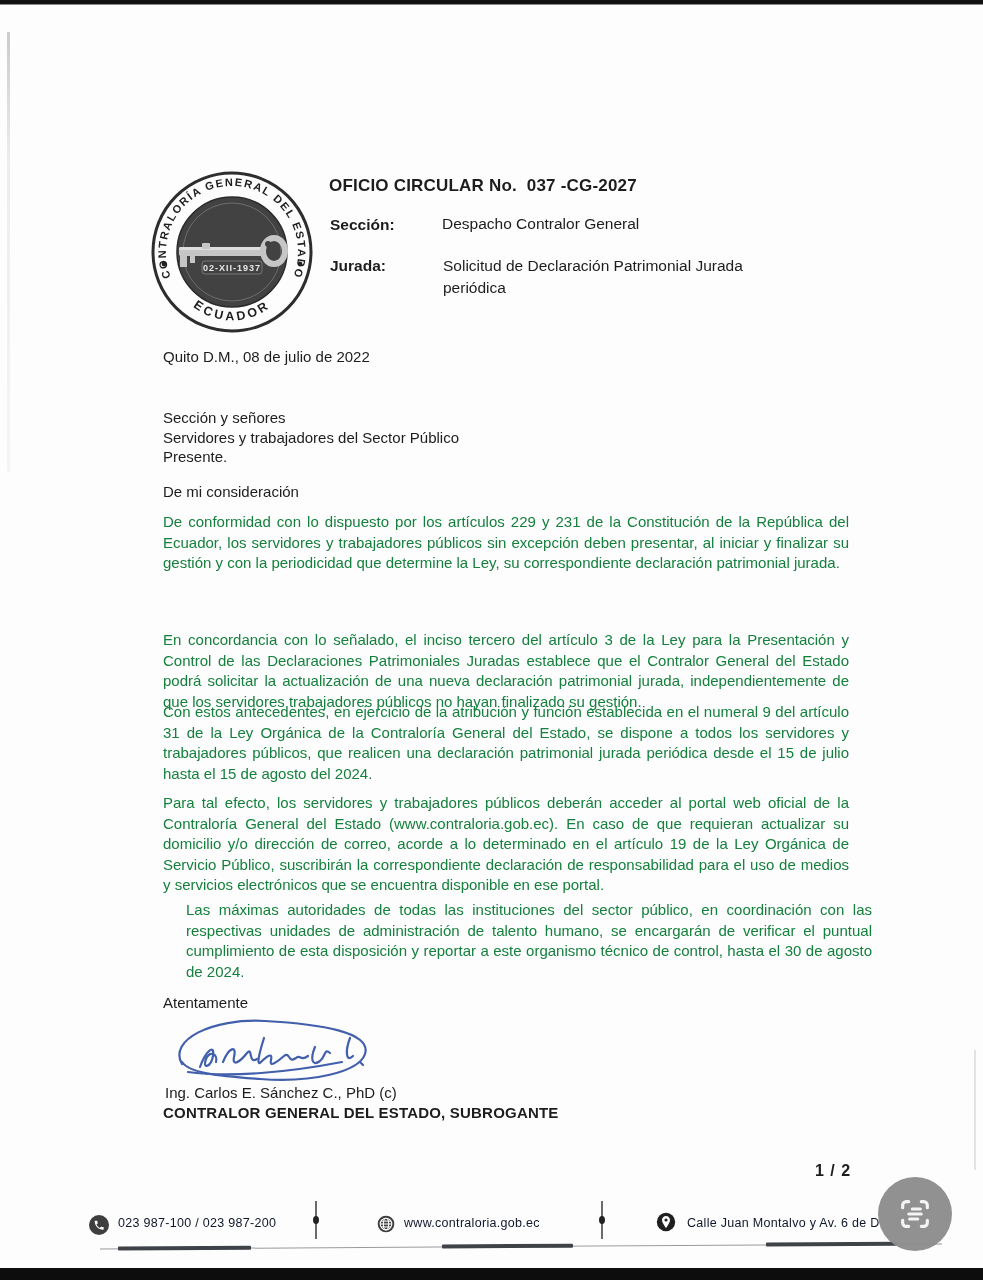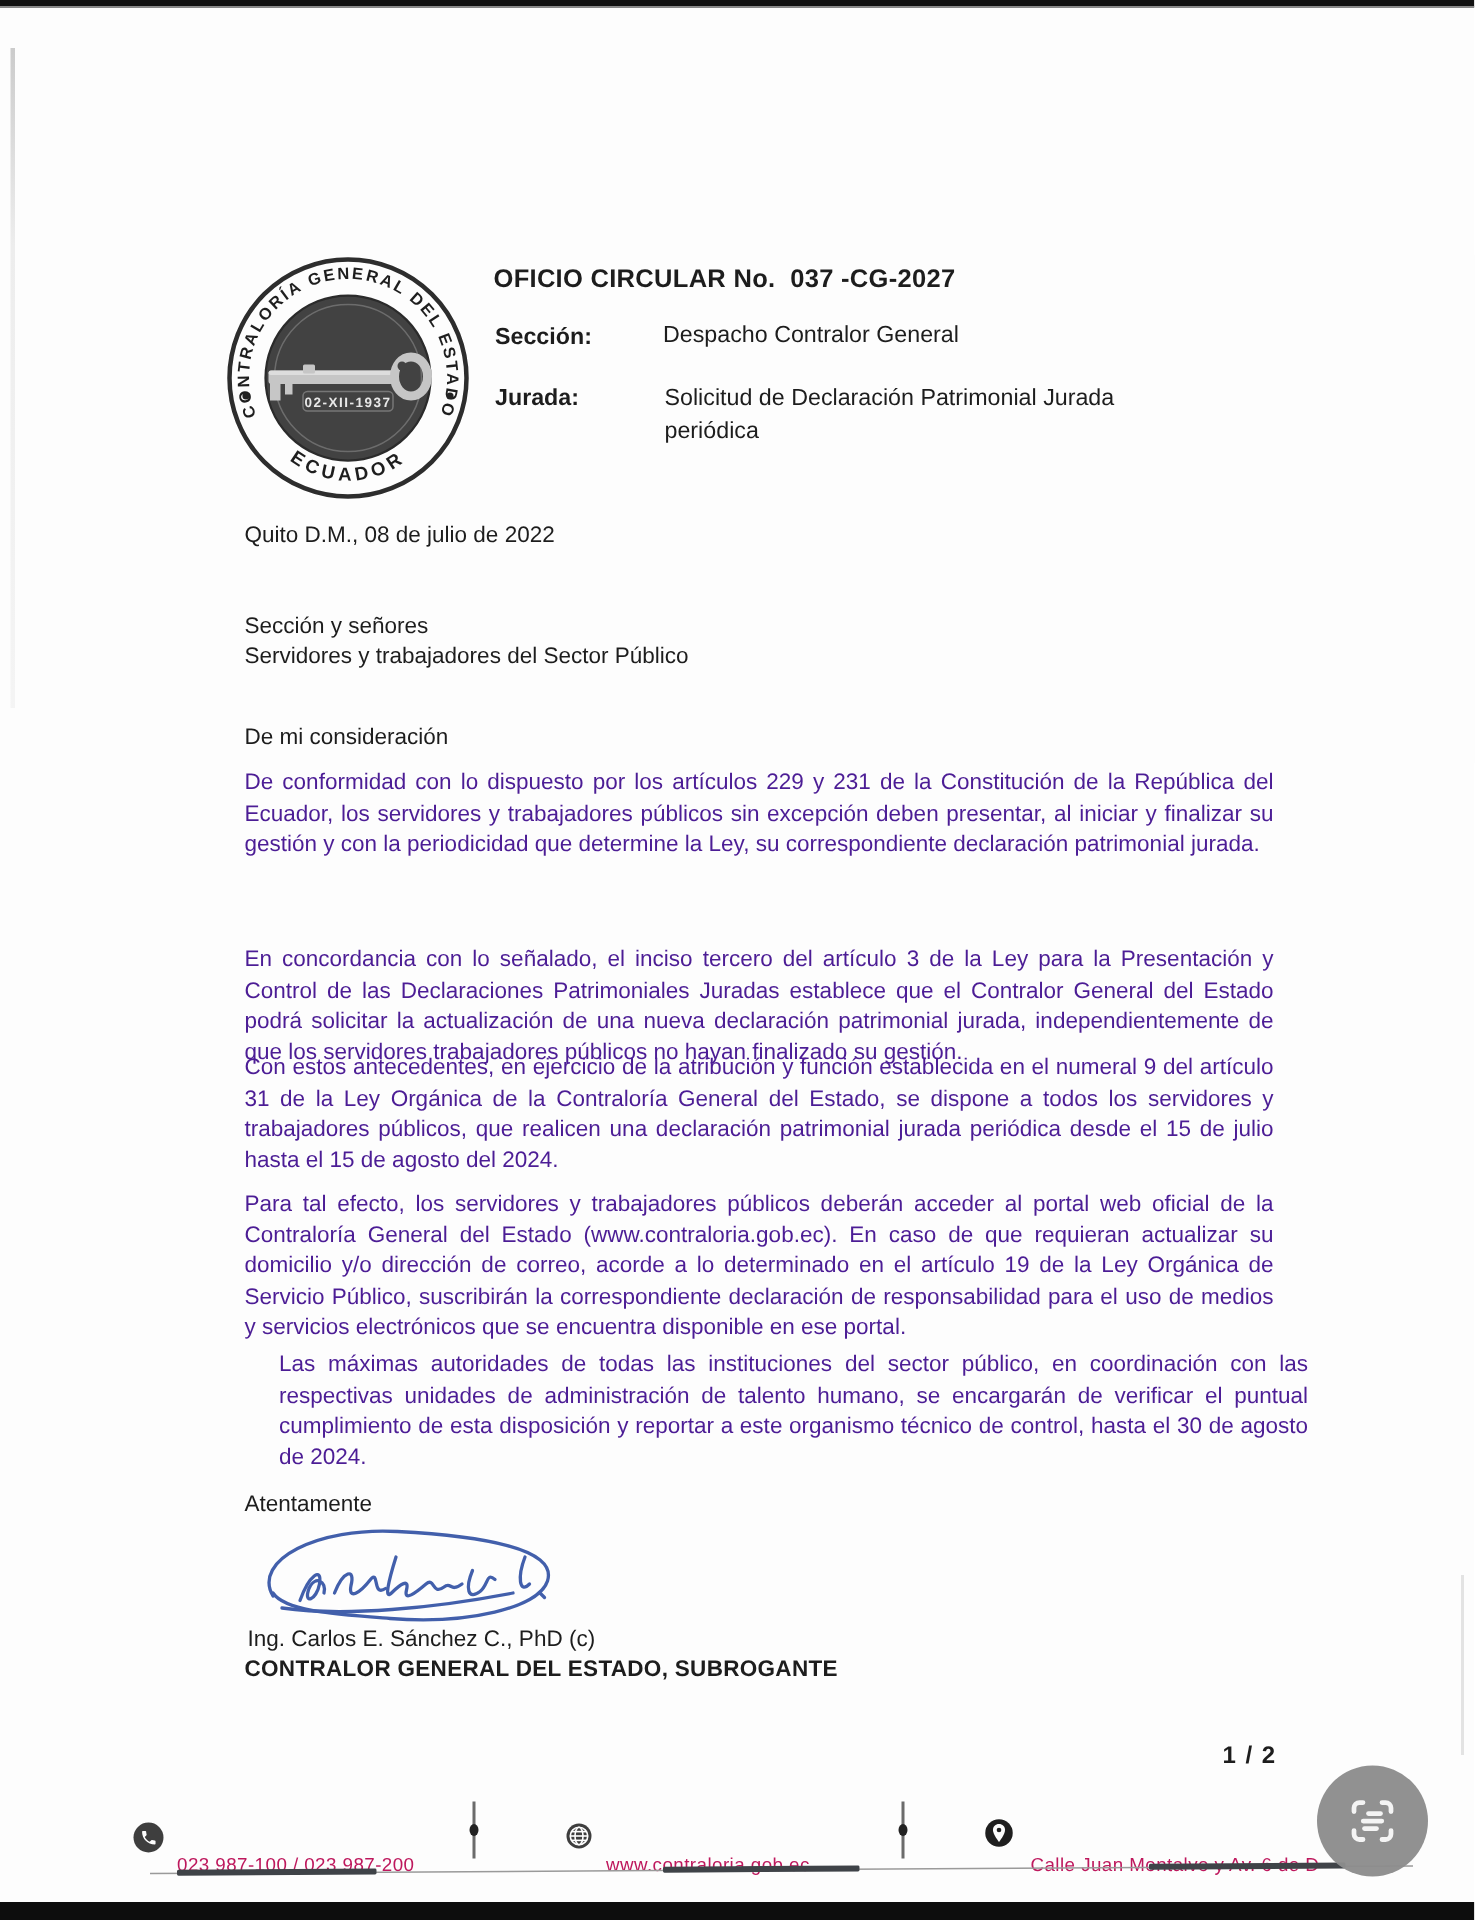--- a/index.html
+++ b/index.html
@@ -23,32 +23,32 @@
   .lbl-seccion { left:330px; top:216px; }
   .val-seccion { left:442px; top:215px; }
   .lbl-asunto  { left:330px; top:257px; }
   .val-asunto  { left:443px; top:255px; width:345px; line-height:22px; }
 
   
   .dateline   { position:absolute; left:163px; top:348px; font-size:15px; }
   .recipients { position:absolute; left:163px; top:408px; font-size:15px; line-height:19.5px; }
   .salutation { position:absolute; left:163px; top:483px; font-size:15px; }
   .para { position:absolute; left:163px; width:686px; font-size:15px; line-height:20.6px;
-          text-align:justify; color:#4c1d95; }
+          text-align:justify; color:#15803d; }
   .p1 { top:512px; } .p2 { top:630px; } .p3 { top:702px; } .p4 { top:793px; } .p5 { top:900px;margin-left:23px; }
   .closing { position:absolute; left:163px; top:994px; font-size:15px; }
 
   .signature-svg { position:absolute; left:160px; top:1012px; width:230px; height:82px; }
   .signer-name  { position:absolute; left:165px; top:1084px; font-size:15px; }
   .signer-title { position:absolute; left:163px; top:1104px; font-size:15px; font-weight:bold; letter-spacing:.2px; }
 
   
   .page-number { position:absolute; left:815px; top:1162px; font-size:16px; font-weight:bold; letter-spacing:1px; }
   .f-icon { position:absolute; }
-  .f-text { position:absolute; font-size:12.5px; color:#be185d; letter-spacing:.3px;margin-top:20px; }
+  .f-text { position:absolute; font-size:12.5px; color:#0f172a; letter-spacing:.3px; }
   .phone-icon { left:87px;  top:1213px; }
   .phone-text { left:118px; top:1216px; }
   .globe-icon { left:376px; top:1214px; }
   .web-text   { left:404px; top:1216px; }
   .pin-icon   { left:655px; top:1211px; }
   .addr-text  { left:687px; top:1216px; }
   .footer-sep { position:absolute; width:2px; height:38px; background:#6b6b6b; }
   .footer-sep::after { content:""; position:absolute; left:-2px; top:15px; width:6px; height:8px;
                        background:#222; border-radius:50%; }
   .sep1 { left:315px; top:1201px; } .sep2 { left:601px; top:1201px; }
@@ -108,20 +108,21 @@
   <div class="hdr-title">OFICIO CIRCULAR No.  037 -CG-2027</div>
   <div class="hdr-row-label lbl-seccion">Sección:</div>
   <div class="hdr-row-value val-seccion">Despacho Contralor General</div>
   <div class="hdr-row-label lbl-asunto">Jurada:</div>
   <div class="hdr-row-value val-asunto">Solicitud de Declaración Patrimonial Jurada periódica</div>
 
   <div class="dateline">Quito D.M., 08 de julio de 2022</div>
   <div class="recipients">
     <div>Sección y señores</div>
     <div>Servidores y trabajadores del Sector Público</div>
+    <div>Presente.</div>
   </div>
   <div class="salutation">De mi consideración</div>
 
   <p class="para p1">De conformidad con lo dispuesto por los artículos 229 y 231 de la Constitución de la República del Ecuador, los servidores y trabajadores públicos sin excepción deben presentar, al iniciar y finalizar su gestión y con la periodicidad que determine la Ley, su correspondiente declaración patrimonial jurada.</p>
   <p class="para p2">En concordancia con lo señalado, el inciso tercero del artículo 3 de la Ley para la Presentación y Control de las Declaraciones Patrimoniales Juradas establece que el Contralor General del Estado podrá solicitar la actualización de una nueva declaración patrimonial jurada, independientemente de que los servidores trabajadores públicos no hayan finalizado su gestión.</p>
   <p class="para p3">Con estos antecedentes, en ejercicio de la atribución y función establecida en el numeral 9 del artículo 31 de la Ley Orgánica de la Contraloría General del Estado, se dispone a todos los servidores y trabajadores públicos, que realicen una declaración patrimonial jurada periódica desde el 15 de julio hasta el 15 de agosto del 2024.</p>
   <p class="para p4">Para tal efecto, los servidores y trabajadores públicos deberán acceder al portal web oficial de la Contraloría General del Estado (www.contraloria.gob.ec). En caso de que requieran actualizar su domicilio y/o dirección de correo, acorde a lo determinado en el artículo 19 de la Ley Orgánica de Servicio Público, suscribirán la correspondiente declaración de responsabilidad para el uso de medios y servicios electrónicos que se encuentra disponible en ese portal.</p>
   <p class="para p5">Las máximas autoridades de todas las instituciones del sector público, en coordinación con las respectivas unidades de administración de talento humano, se encargarán de verificar el puntual cumplimiento de esta disposición y reportar a este organismo técnico de control, hasta el 30 de agosto de 2024.</p>
 
   <div class="closing">Atentamente</div>

